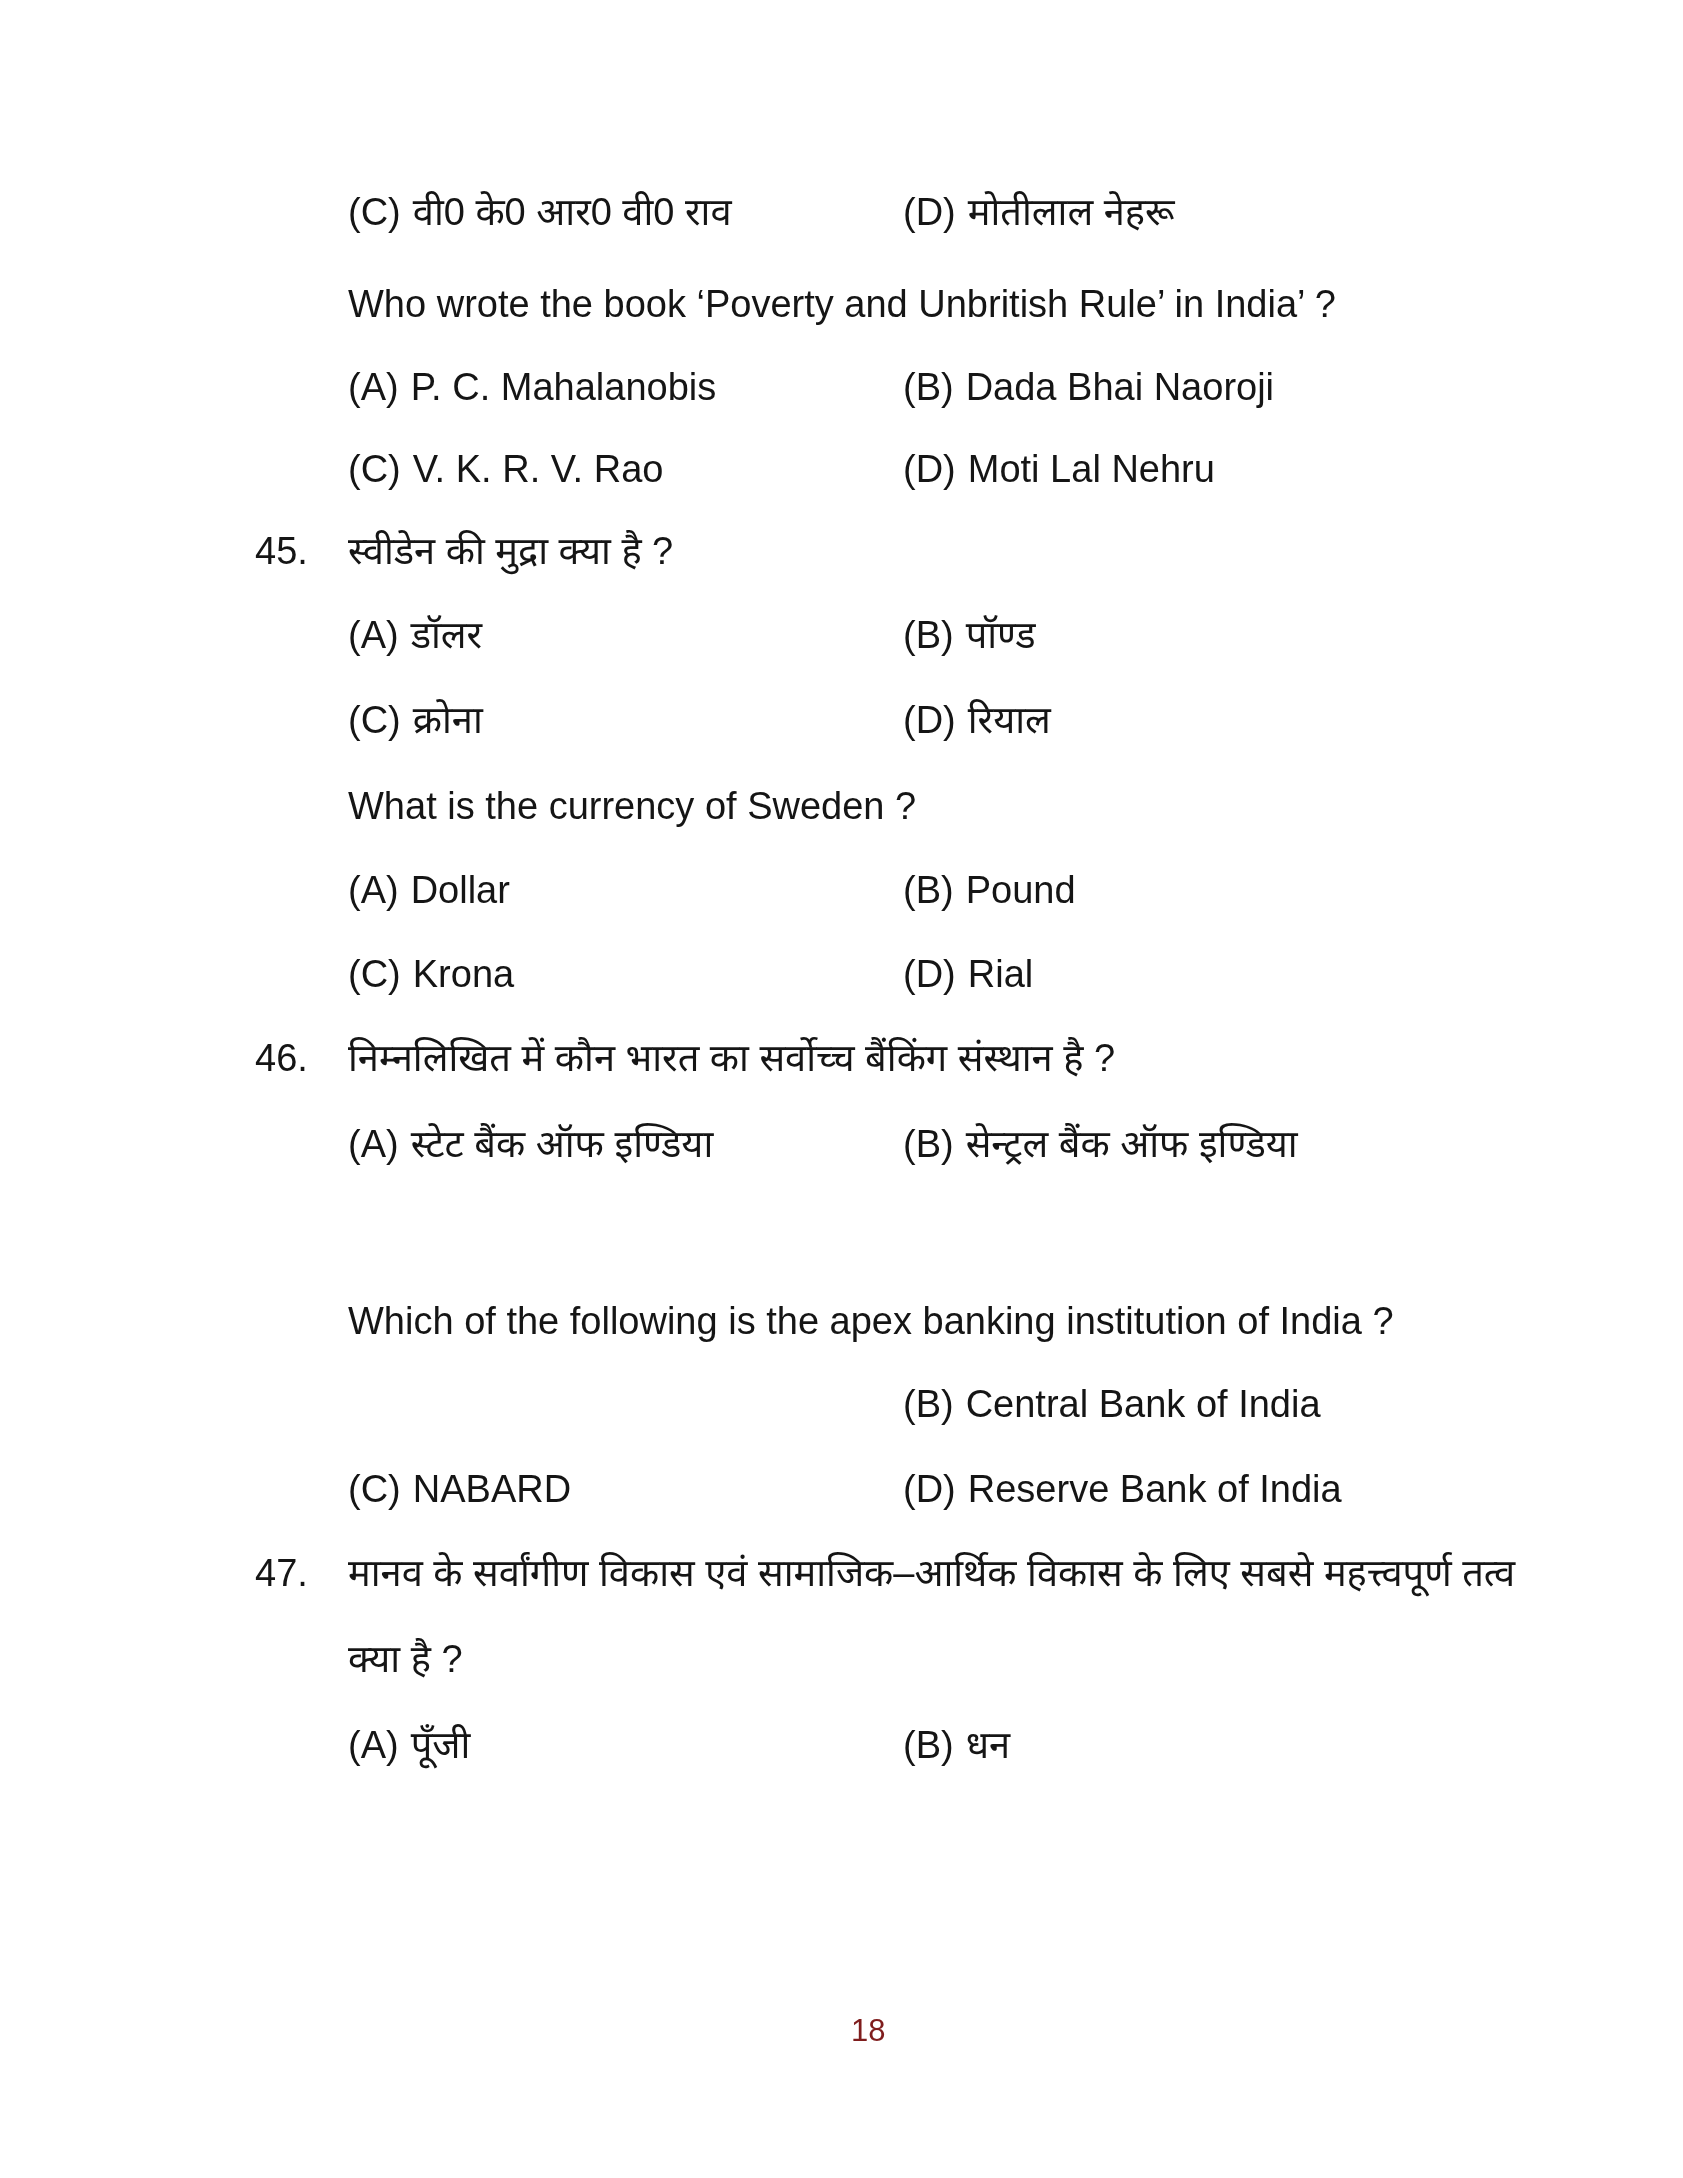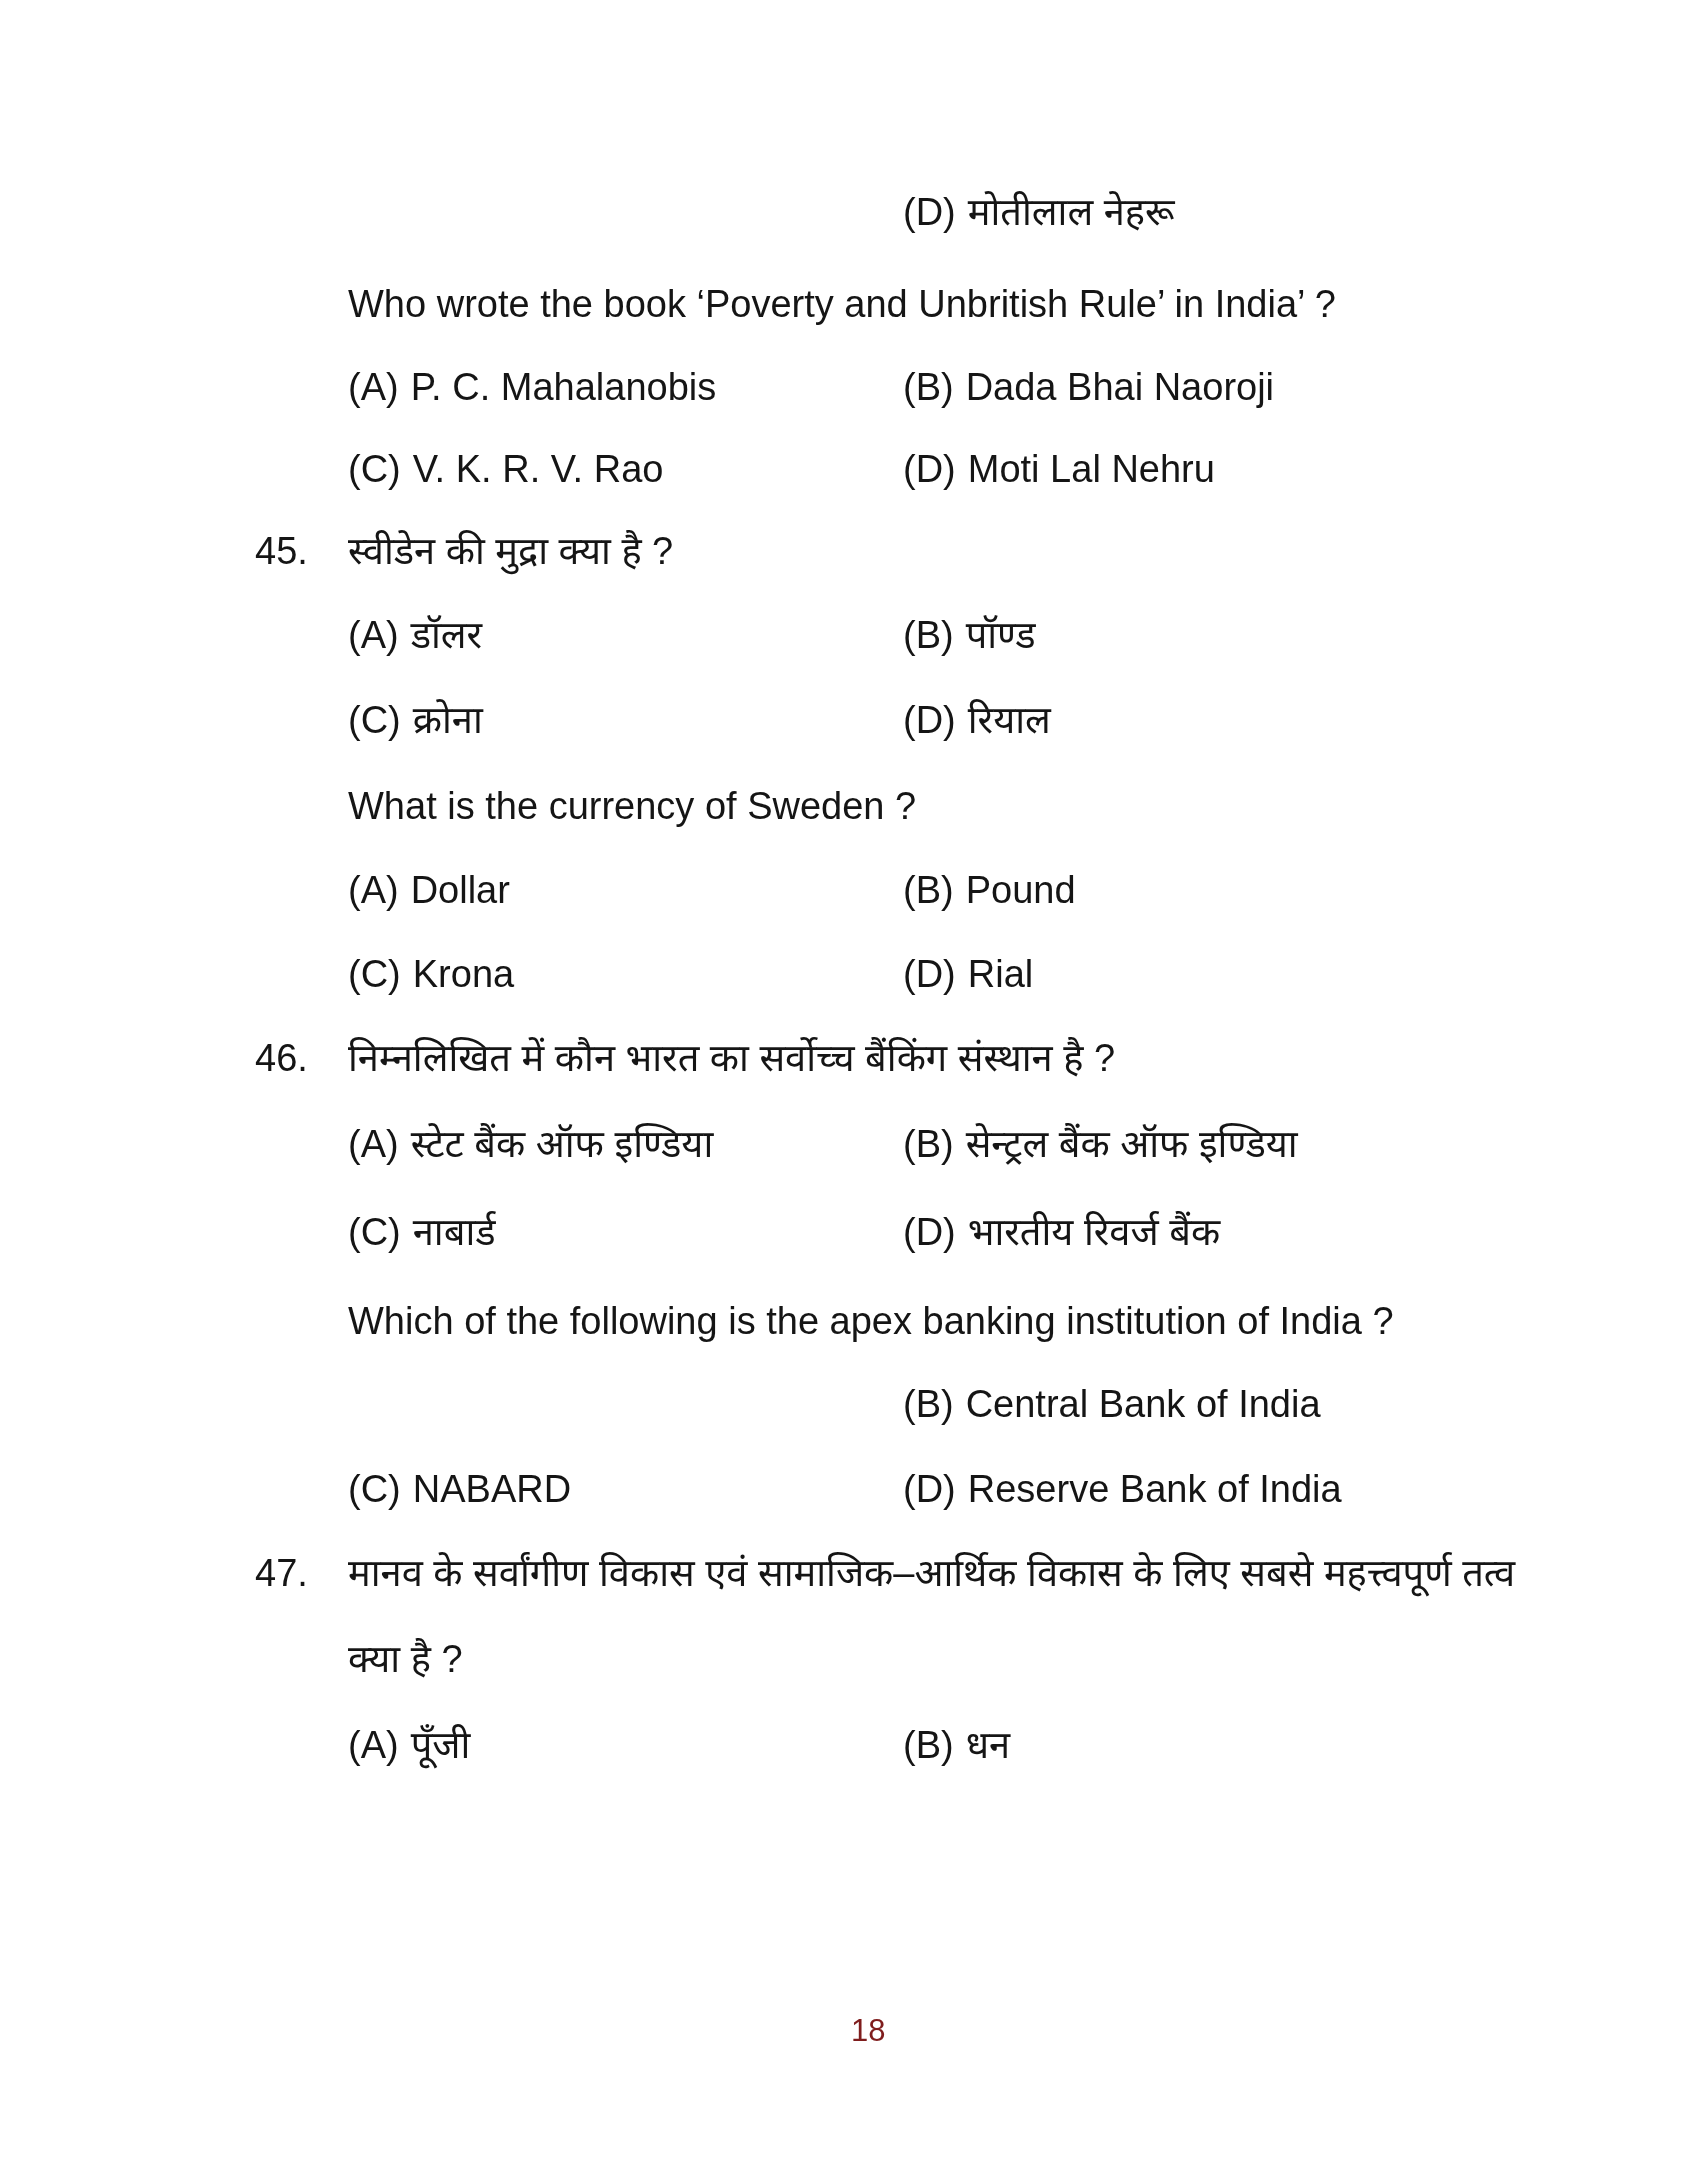--- a/index.html
+++ b/index.html
@@ -54,20 +54,21 @@
     font-size: 31px;
     color: #7f1d1d;
   }
 </style>
 </head>
 <body>
 
 <div class="page">
 
   <div class="row" style="top:191px">
+    <span class="colA"><span class="olabel">(C)</span><span lang="hi">वी0 के0 आर0 वी0 राव</span></span>
     <span class="colB"><span class="olabel">(D)</span><span lang="hi">मोतीलाल नेहरू</span></span>
   </div>
 
   <div class="row" style="top:283px">
     <span class="colA">Who wrote the book ‘Poverty and Unbritish Rule’ in India’ ?</span>
   </div>
 
   <div class="row" style="top:366px">
     <span class="colA"><span class="olabel">(A)</span><span>P. C. Mahalanobis</span></span>
     <span class="colB"><span class="olabel">(B)</span><span>Dada Bhai Naoroji</span></span>
@@ -110,24 +111,20 @@
   <div class="row" style="top:1037px">
     <span class="num">46.</span>
     <span class="colA" lang="hi">निम्नलिखित में कौन भारत का सर्वोच्च बैंकिंग संस्थान है ?</span>
   </div>
 
   <div class="row" style="top:1123px">
     <span class="colA"><span class="olabel">(A)</span><span lang="hi">स्टेट बैंक ऑफ इण्डिया</span></span>
     <span class="colB"><span class="olabel">(B)</span><span lang="hi">सेन्ट्रल बैंक ऑफ इण्डिया</span></span>
   </div>
 
-  <div class="row" style="top:1211px">
-    <span class="colA"><span class="olabel">(C)</span><span lang="hi">नाबार्ड</span></span>
-    <span class="colB"><span class="olabel">(D)</span><span lang="hi">भारतीय रिवर्ज बैंक</span></span>
-  </div>
 
   <div class="row" style="top:1300px">
     <span class="colA">Which of the following is the apex banking institution of India ?</span>
   </div>
 
   <div class="row" style="top:1383px">
     <span class="colB"><span class="olabel">(B)</span><span>Central Bank of India</span></span>
   </div>
 
   <div class="row" style="top:1468px">

